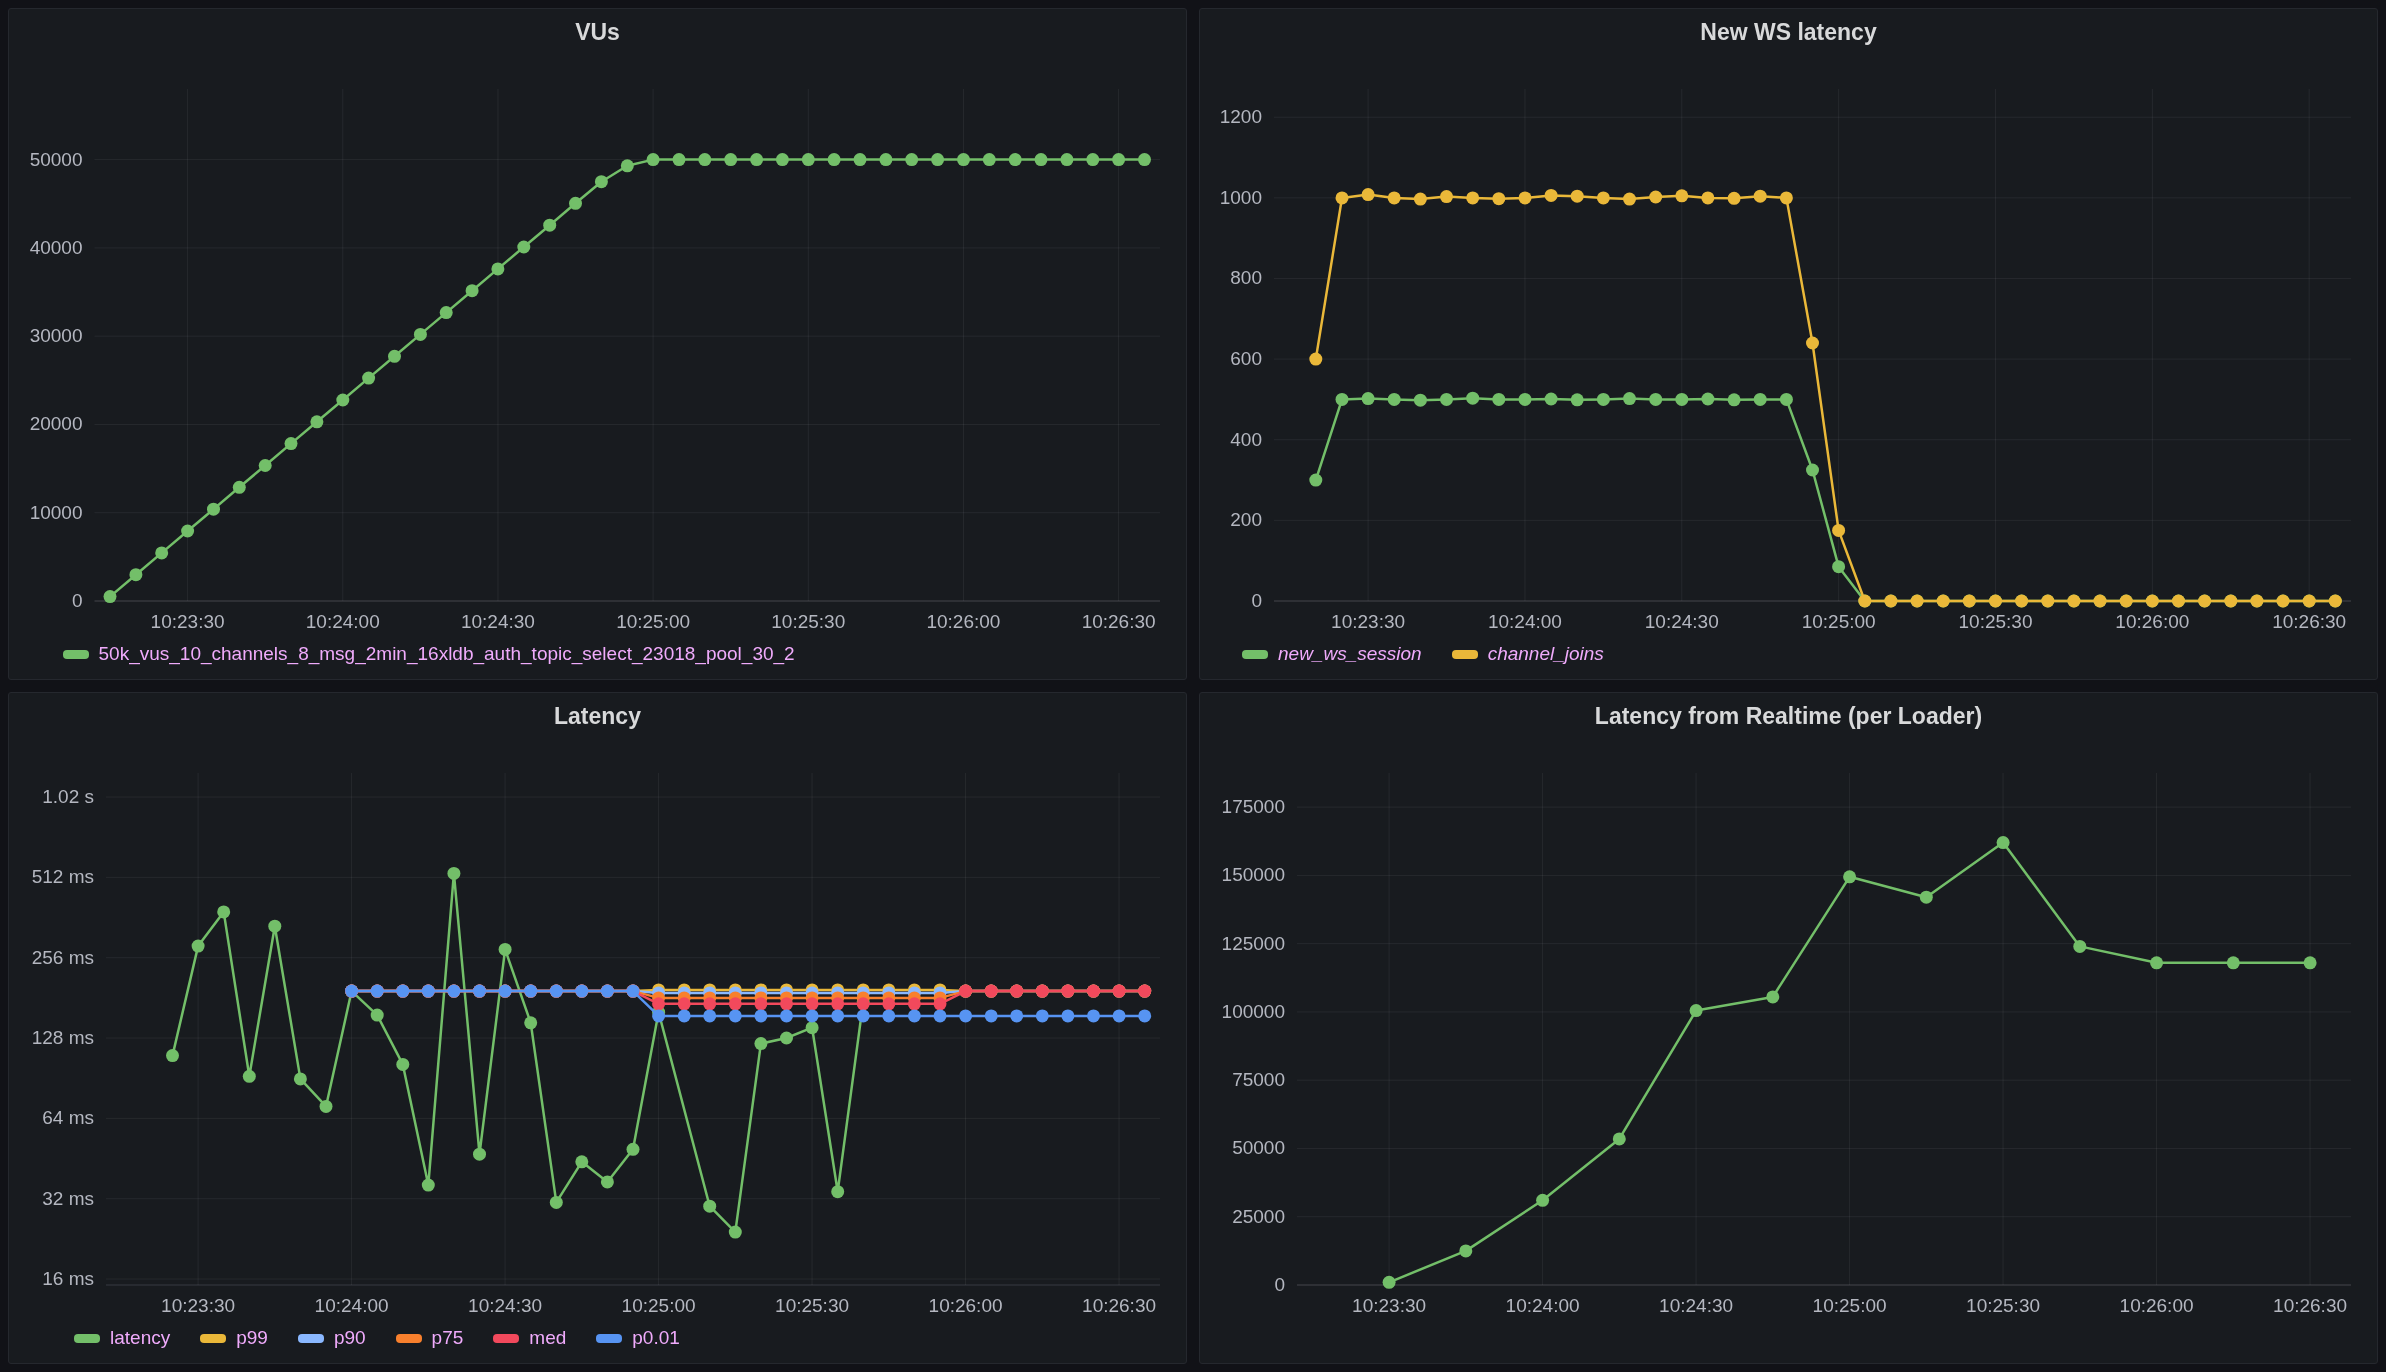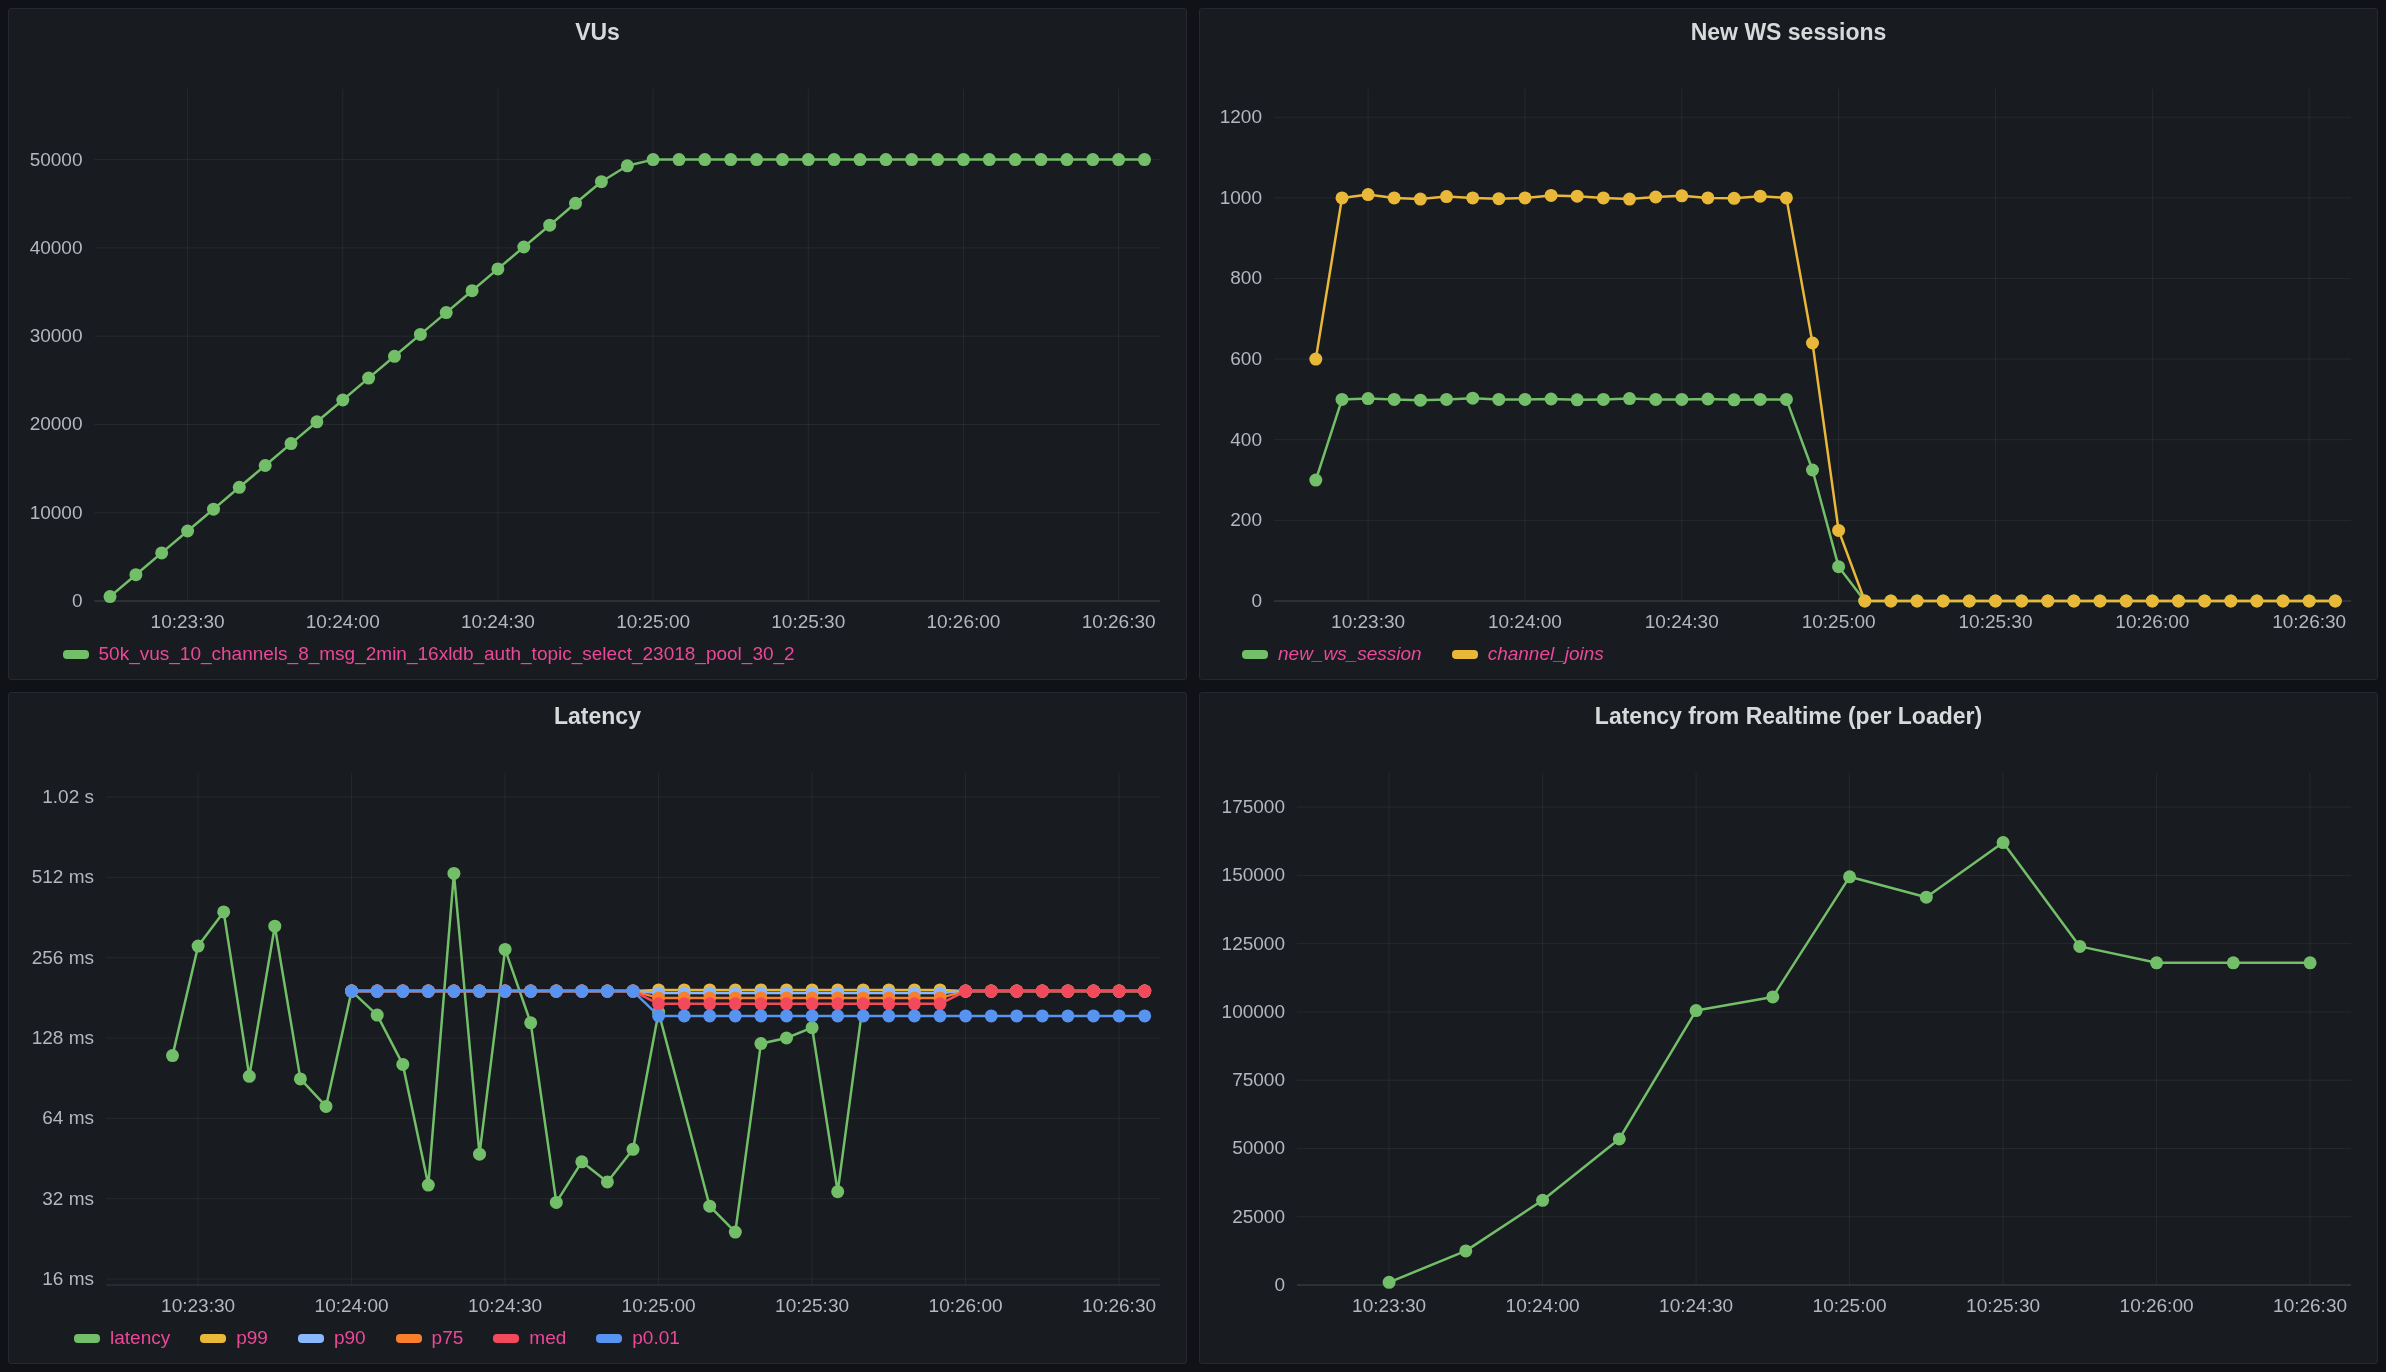--- a/index.html
+++ b/index.html
@@ -2,21 +2,21 @@
 <html><head>
 <meta charset="utf-8">
 <style>
   html,body{margin:0;padding:0;background:#111217;}
   body{width:2386px;height:1372px;overflow:hidden;font-family:"Liberation Sans","DejaVu Sans",sans-serif;}
   .dash{display:grid;grid-template-columns:1fr 1fr;grid-template-rows:1fr 1fr;gap:12px;padding:8px;width:2386px;height:1372px;box-sizing:border-box;}
   .panel{background:#181b1f;border:1px solid #25282e;border-radius:3px;display:flex;flex-direction:column;padding:6px 10px 6px 10px;box-sizing:border-box;min-width:0;min-height:0;}
   .panel-title{height:34px;line-height:34px;text-align:center;font-size:23px;font-weight:600;color:#d8d9da;flex:0 0 auto;white-space:nowrap;overflow:hidden;}
   .chart-wrap{flex:1 1 auto;position:relative;min-height:0;}
   .chart-wrap svg{position:absolute;left:0;top:0;}
-  .legend{flex:0 0 38px;display:flex;align-items:center;gap:30px;font-size:19px;color:#ec4899;white-space:nowrap;overflow:hidden;}
+  .legend{flex:0 0 38px;display:flex;align-items:center;gap:30px;font-size:19px;color:#f0abfc;white-space:nowrap;overflow:hidden;}
   .legend-item{display:flex;align-items:center;gap:10px;cursor:pointer;}
   .swatch{display:inline-block;width:26px;height:9px;border-radius:4px;flex:0 0 auto;}
 </style>
 </head>
 <body>
 
 <div class="dash">
 
   <div class="panel">
     <div class="panel-title">VUs</div>
@@ -101,21 +101,21 @@
       </div>
     <div class="legend" style="padding-left: 43.5px;">
         <div class="legend-item">
           <span class="swatch" style="background: rgb(115, 191, 105);"></span>
           <span>50k_vus_10_channels_8_msg_2min_16xldb_auth_topic_select_23018_pool_30_2</span>
         </div>
       </div>
   </div>
 
   <div class="panel">
-    <div class="panel-title">New WS sessions</div>
+    <div class="panel-title">New WS latency</div>
     <div class="chart-wrap">
         <svg viewBox="0 0 1159 588" width="1159" height="588">
           <g>
             <line x1="64" x2="1141" y1="552" y2="552" stroke="rgba(204,204,220,0.08)" stroke-width="1"></line>
             <line x1="64" x2="1141" y1="471.3700787401575" y2="471.3700787401575" stroke="rgba(204,204,220,0.08)" stroke-width="1"></line>
             <line x1="64" x2="1141" y1="390.74015748031496" y2="390.74015748031496" stroke="rgba(204,204,220,0.08)" stroke-width="1"></line>
             <line x1="64" x2="1141" y1="310.1102362204724" y2="310.1102362204724" stroke="rgba(204,204,220,0.08)" stroke-width="1"></line>
             <line x1="64" x2="1141" y1="229.48031496062993" y2="229.48031496062993" stroke="rgba(204,204,220,0.08)" stroke-width="1"></line>
             <line x1="64" x2="1141" y1="148.85039370078738" y2="148.85039370078738" stroke="rgba(204,204,220,0.08)" stroke-width="1"></line>
             <line x1="64" x2="1141" y1="68.22047244094489" y2="68.22047244094489" stroke="rgba(204,204,220,0.08)" stroke-width="1"></line>

